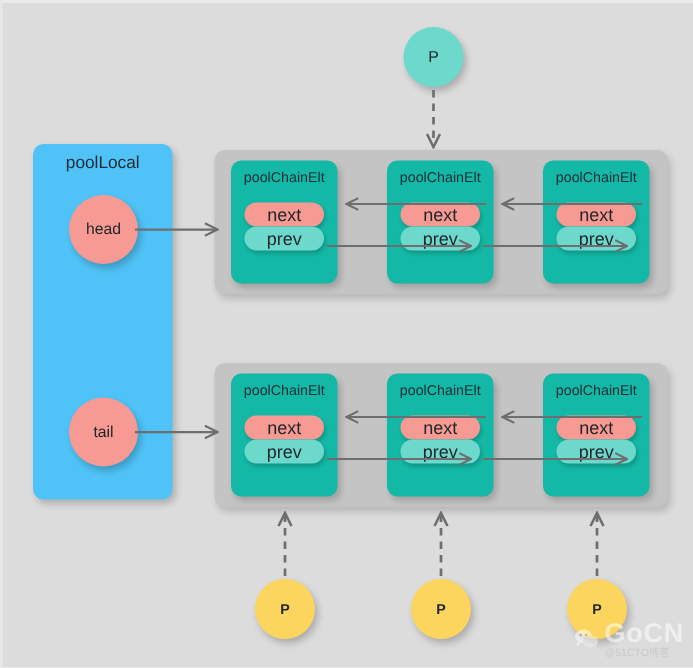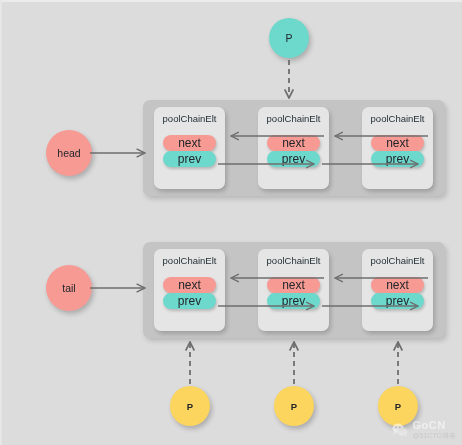--- a/index.html
+++ b/index.html
@@ -61,21 +61,21 @@
     box-shadow: 2px 3px 5px rgba(0,0,0,0.16);
   }
   .chain-outer.top    { left: 141px; top: 98px;  width: 302px; height: 96px; }
   .chain-outer.bottom { left: 141px; top: 240px; width: 302px; height: 96px; }
 
   
   .elt {
     position: absolute;
     top: 7px;
     width: 71px; height: 82px;
-    background: #e5e5e5;
+    background: #14b8a6;
     border-radius: 7px;
     box-shadow: 2px 3px 4px rgba(0,0,0,0.18);
   }
   .elt.c0 { left: 11px; }
   .elt.c1 { left: 115px; }
   .elt.c2 { left: 219px; }
 
   .elt-title {
     position: absolute;
     top: 6px; left: 0; width: 100%;
@@ -104,28 +104,31 @@
   .watermark {
     position: absolute;
     right: 6px; bottom: 6px;
     display: flex;
     align-items: center;
     gap: 4px;
     opacity: 0.55;
     pointer-events: none;
   }
   .wm-texts { display: flex; flex-direction: column; line-height: 1.05; }
-  .wm-main { font-size: 11px; color: #ffffff; letter-spacing: 0.5px; font-weight: bold; }
+  .wm-main { font-size: 18px; color: #ffffff; letter-spacing: 0.5px; font-weight: bold; }
   .wm-sub  { font-size: 7px; color: #b9b9b9; }
 </style>
 </head>
 <body>
 
 <div id="stage">
 
+  <div class="poollocal">
+    <div class="poollocal-title">poolLocal</div>
+  </div>
 
   <div class="circle salmon" style="left:44px; top:128px; width:46px; height:46px;">
     <span>head</span>
   </div>
 
   <div class="circle salmon" style="left:44px; top:263px; width:46px; height:46px;">
     <span>tail</span>
   </div>
 
   <div class="circle teal" style="left:267px; top:16px; width:40px; height:40px;">

